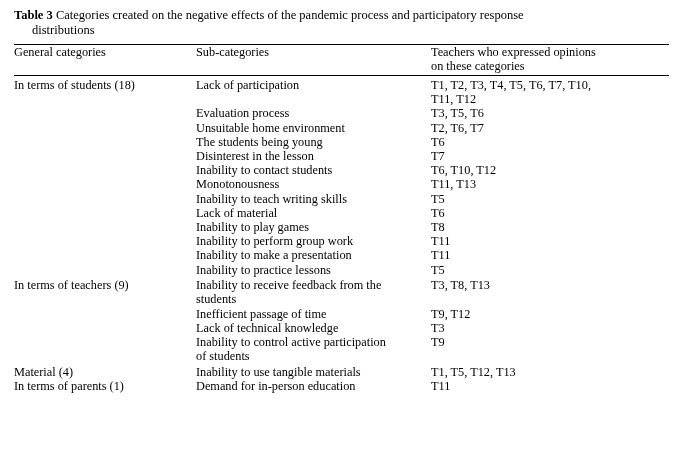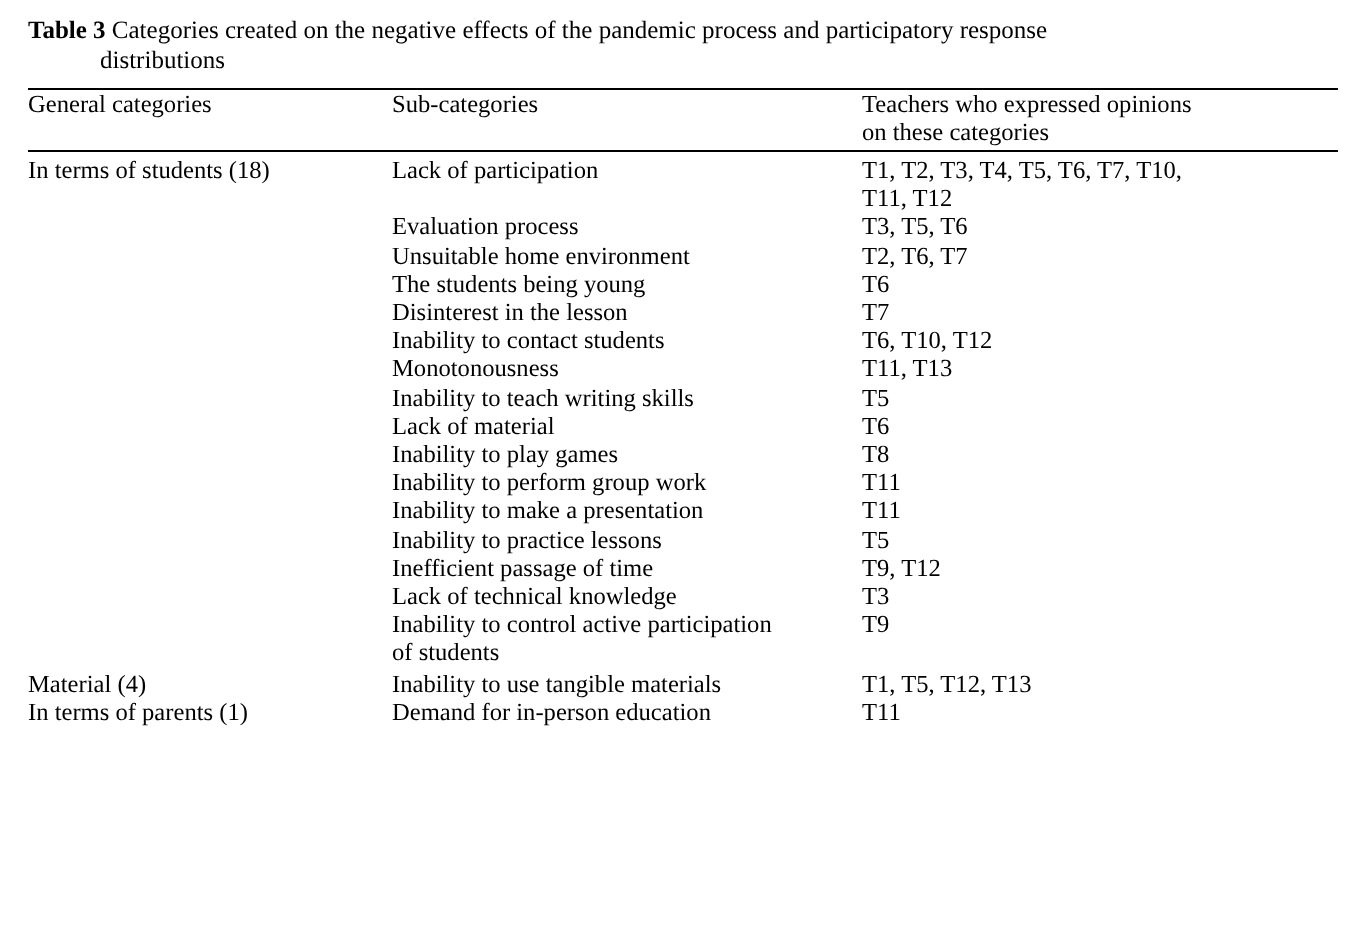--- a/index.html
+++ b/index.html
@@ -26,21 +26,21 @@
     line-height: 15px;
     text-align: justify;
     text-justify: inter-word;
     margin: 2px 8px 6px 0;
   }
   .caption .lbl {
     font-weight: bold;
   }
   .caption .cap-line2 {
     display: block;
-    margin-left: 36px;
+    margin-left: 18px;
   }
   table.tbl {
     width: 655px;
     border-collapse: collapse;
     font-size: 12.3px;
     line-height: 14.2px;
     table-layout: fixed;
   }
   table.tbl td, table.tbl th {
     vertical-align: top;
@@ -173,20 +173,25 @@
         <tr class="row">
           <td class="cat-cell"></td>
           <td><span>Inability to make a presentation</span></td>
           <td><span>T11</span></td>
         </tr>
         <tr class="row">
           <td class="cat-cell"></td>
           <td><span>Inability to practice lessons</span></td>
           <td><span>T5</span></td>
         </tr>
+        <tr class="row first-of-group">
+          <td class="cat-cell">In terms of teachers (9)</td>
+          <td><span>Inability to receive feedback from the</span><br><span>students</span></td>
+          <td><span>T3, T8, T13</span></td>
+        </tr>
         <tr class="row">
           <td class="cat-cell"></td>
           <td><span>Inefficient passage of time</span></td>
           <td><span>T9, T12</span></td>
         </tr>
         <tr class="row">
           <td class="cat-cell"></td>
           <td><span>Lack of technical knowledge</span></td>
           <td><span>T3</span></td>
         </tr>

